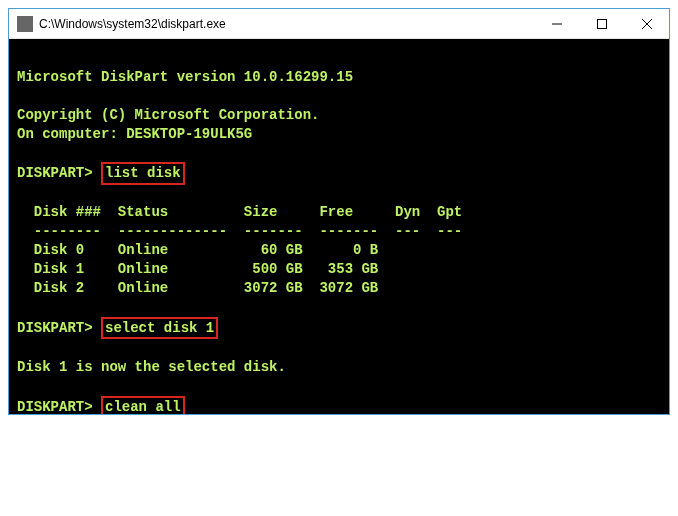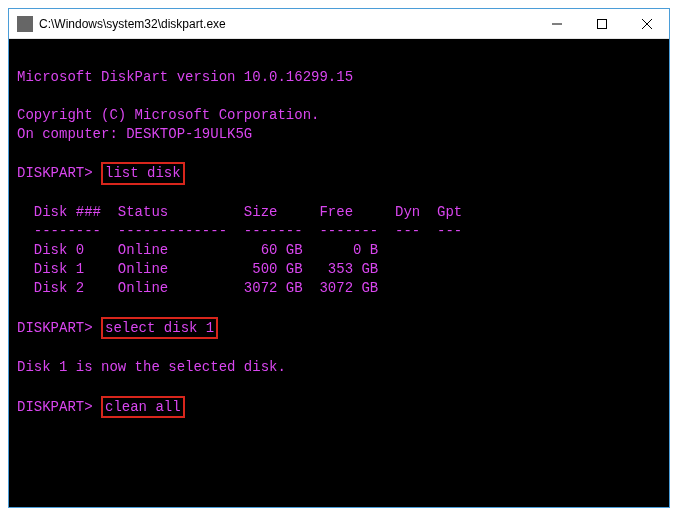--- a/index.html
+++ b/index.html
@@ -5,21 +5,21 @@
     * { margin: 0; padding: 0; box-sizing: border-box; }
     body {
       background: #fff;
       font-family: "Consolas", "Courier New", monospace;
       width: 678px;
       height: 516px;
       overflow: hidden;
     }
     .window {
       width: 662px;
-      height: 500px;
+      height: 407px;
       margin: 8px;
       border: 1px solid #4b9dd8;
       background: #000;
       display: flex;
       flex-direction: column;
     }
     .titlebar {
       height: 30px;
       background: #fff;
       display: flex;
@@ -49,27 +49,28 @@
       height: 100%;
       display: flex;
       align-items: center;
       justify-content: center;
       font-family: "Segoe UI", Arial, sans-serif;
     }
     .win-btn svg { display: block; }
     .terminal {
       flex: 1;
       background: #000;
-      color: #d946ef;
+      color: #bef264;
       font-size: 14px;
       line-height: 1.35;
       padding: 10px 8px;
       white-space: pre;
       font-family: "Consolas", "Courier New", monospace;
       overflow: hidden;
+      font-weight: bold;
     }
     .hl {
       border: 2px solid #d8261c;
       padding: 0 2px;
       display: inline-block;
       line-height: 1.3;
     }
   </style>
 </head>
 <body>

